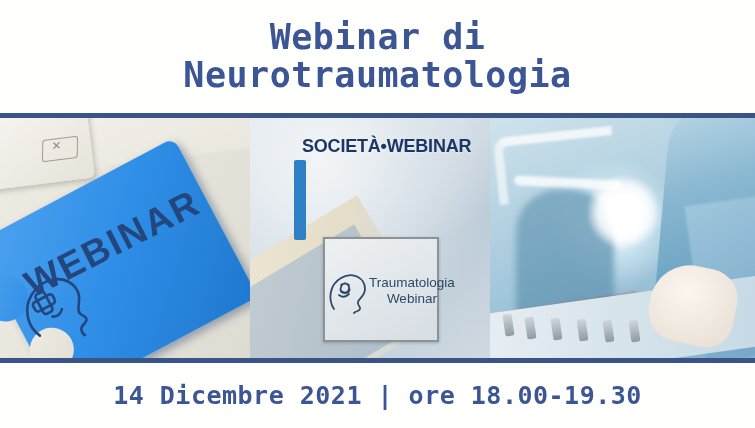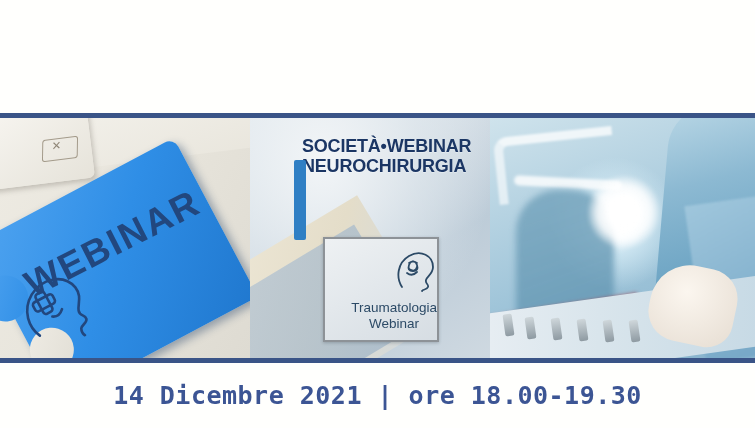--- a/index.html
+++ b/index.html
@@ -211,21 +211,21 @@
     position:absolute;left:28px;top:24px;width:12px;height:80px;
     background:#2f7fc4;border-radius:2px;
   }
 
   
   .tc-box{
     position:absolute;left:323px;top:119px;width:112px;height:101px;
     border:2px solid #8d9297;
     background:linear-gradient(150deg,#eef1f3 0%,#e3e8ec 45%,#d6dde3 100%);
     box-shadow:0 1px 3px rgba(60,70,80,.3);
-    display:flex;flex-direction:column;align-items:flex-end;justify-content:flex-start;
+    display:flex;flex-direction:row;align-items:center;justify-content:flex-start;
   }
   .tc-icon{margin-top:8px;}
   .tc-label{
     font-family:"Liberation Sans",sans-serif;
     color:#2c4a66;font-size:13.5px;line-height:16px;
     text-align:center;margin-top:3px;
   }
 
   
   .footer{
@@ -236,20 +236,24 @@
     font-family:"DejaVu Sans Mono","Liberation Mono",monospace;
     font-weight:bold;font-size:25px;letter-spacing:0.5px;
     color:#3c5594;white-space:nowrap;
   }
 </style>
 </head>
 <body>
 
 <div class="poster">
 
+  <div class="title-block">
+    <div class="title-line title-line-1">Webinar di</div>
+    <div class="title-line title-line-2">Neurotraumatologia</div>
+  </div>
 
   <div class="rule rule-top"></div>
 
   <div class="band">
 
     <div class="photo-left">
       <div class="kbd-base"></div>
       <div class="kbd-key"></div>
       <div class="kbd-glyph"></div>
 
@@ -292,21 +296,20 @@
         <span class="inst" style="left:52px;top:4px"></span>
         <span class="inst" style="left:78px;top:5px"></span>
         <span class="inst" style="left:104px;top:6px"></span>
         <span class="inst" style="left:130px;top:6px"></span>
       </div>
     </div>
 
     <div class="logo">
       <div class="logo-ibar"></div>
       <div class="logo-sub">SOCIETÀ•WEBINAR</div>
-      <div class="logo-sub">NEUROCHIRURGIA</div>
     </div>
 
     <div class="tc-box">
       <span class="tc-icon">
         <svg width="44" height="46" viewBox="0 0 44 46" fill="none" stroke="#2c4a66" stroke-width="1.8" stroke-linecap="round" stroke-linejoin="round">
           <path d="M9 40 C3 31 4 16 16 9 C28 2 40 9 40 20 C40 27 34 29 33 33 C32 37 36 37 35 40 C34 43 30 42 29 44"></path>
           <path d="M24 25 q-5 5 -10 1"></path>
           <path d="M16 16 q6 -4 8 2 q2 6 -4 6 q-6 0 -4 -6 q2 -6 8 -2"></path>
           <path d="M16 22 q6 4 8 -2"></path>
         </svg>

